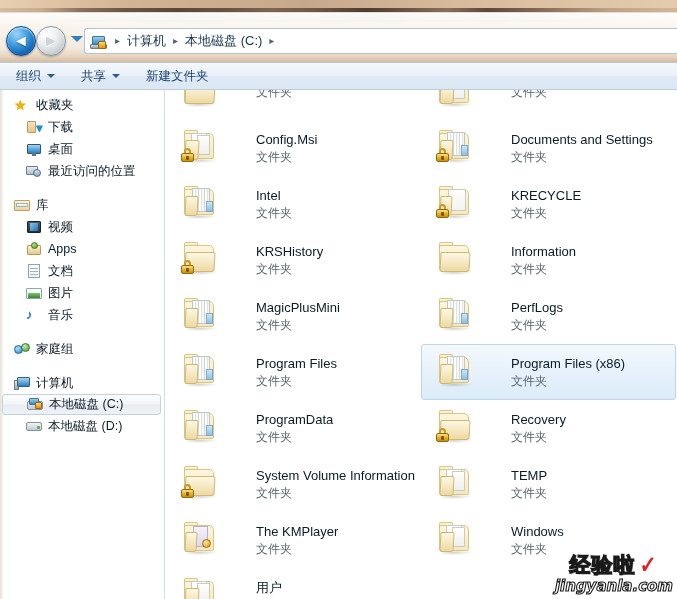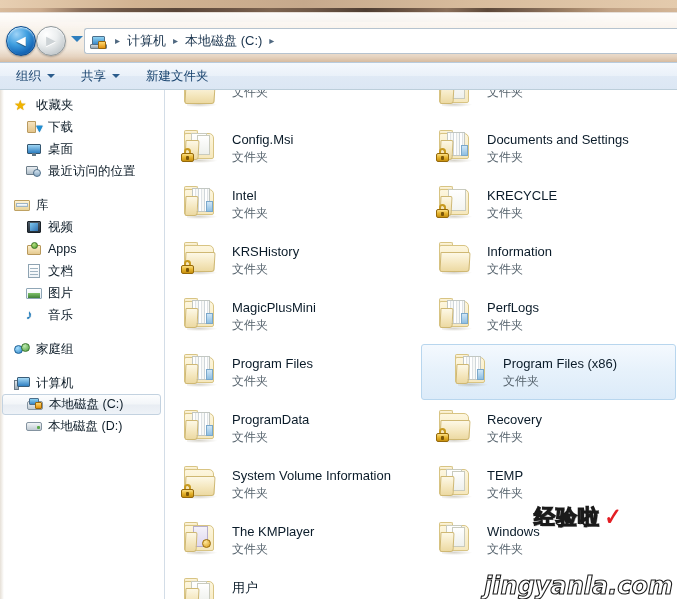--- a/index.html
+++ b/index.html
@@ -229,21 +229,21 @@
   .file-item {
     width: 255px; height: 56px;
     display: flex; align-items: center;
     padding-left: 14px;
     position: relative;
   }
   .file-item.selected {
     background: linear-gradient(180deg,#f4f9fe 0%,#e6f1fb 50%,#dcebf9 100%);
     border: 1px solid #b8d6ee;
     border-radius: 3px;
-    padding-left: 29px;
+    padding-left: 13px;
   }
   .fi-icon { width: 46px; height: 42px; position: relative; flex: none; margin-right: 6px; }
 
   
   .fld-back {
     position: absolute; left: 4px; top: 6px; width: 30px; height: 26px;
     background: linear-gradient(180deg,#fdf6de 0%,#f6e8bd 100%);
     border: 1px solid #d8c483;
     border-radius: 2px 5px 2px 2px;
   }
@@ -306,21 +306,21 @@
   .lock .body {
     position: absolute; left: 0.5px; top: 5px; width: 13px; height: 9px;
     background: linear-gradient(180deg,#fbdf86 0%,#e8b732 45%,#c7900f 100%);
     border: 1px solid #95690a; border-radius: 2px;
   }
   .lock .kh {
     position: absolute; left: 5.5px; top: 8px; width: 3px; height: 4px;
     background: #7c5606; border-radius: 1px;
   }
 
-  .fi-text { display: flex; flex-direction: column; justify-content: flex-end; min-width: 0; }
+  .fi-text { display: flex; flex-direction: column; justify-content: flex-end; min-width: 0; margin-left: 24px; }
   .fi-name {
     font-size: 13px; color: #0a1b29; line-height: 18px; white-space: nowrap;
   }
   .fi-type {
     font-size: 12px; color: #56636d; line-height: 17px; white-space: nowrap;
   }
 
   
   .watermark {
     position: absolute; right: 4px; bottom: 2px;
@@ -331,25 +331,24 @@
     -webkit-text-stroke: 1.2px #1a1a1a;
     text-shadow: 1px 1px 0 rgba(0,0,0,0.35);
     line-height: 22px; display: inline-block; vertical-align: middle;
   }
   .wm-check {
     display: inline-block; vertical-align: middle; margin-left: 3px;
     font-size: 24px; color: #e31e24; font-weight: bold; line-height: 22px;
     transform: scaleX(0.85);
   }
   .wm-line2 {
-    font-size: 24px; font-weight: bold; color: #ffffff; letter-spacing: 0px;
+    font-size: 15px; font-weight: bold; color: #ffffff; letter-spacing: 0px;
     -webkit-text-stroke: 1.1px #1a1a1a;
     line-height: 21px; font-style: italic;
     font-family: "DejaVu Sans", sans-serif;
-    margin-top: 48px;
   }
 </style>
 </head>
 <body>
 
 <div class="wallpaper"></div>
 <div class="wallpaper-top"></div>
 
 <div class="frame-glass"></div>
 <div class="frame-glass-sheen"></div>

